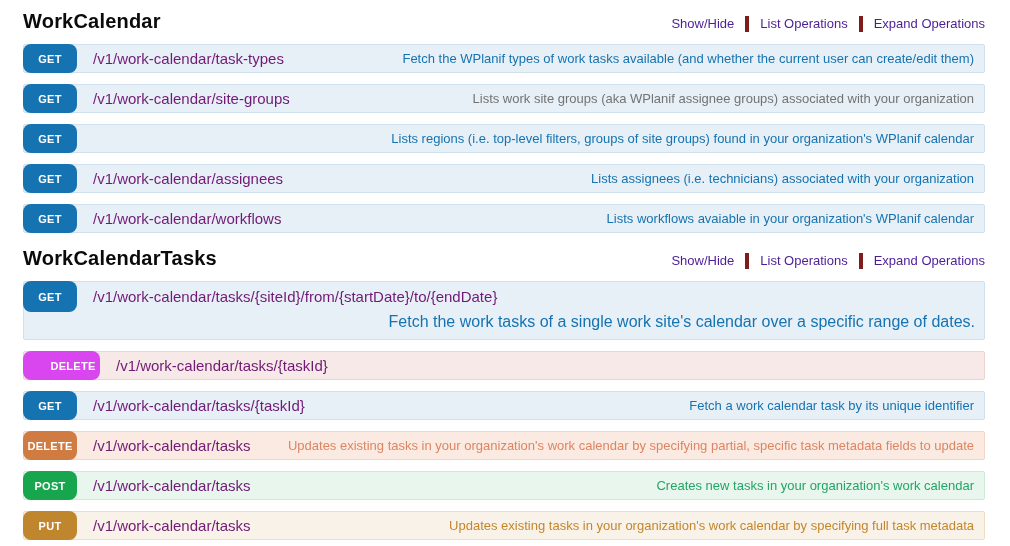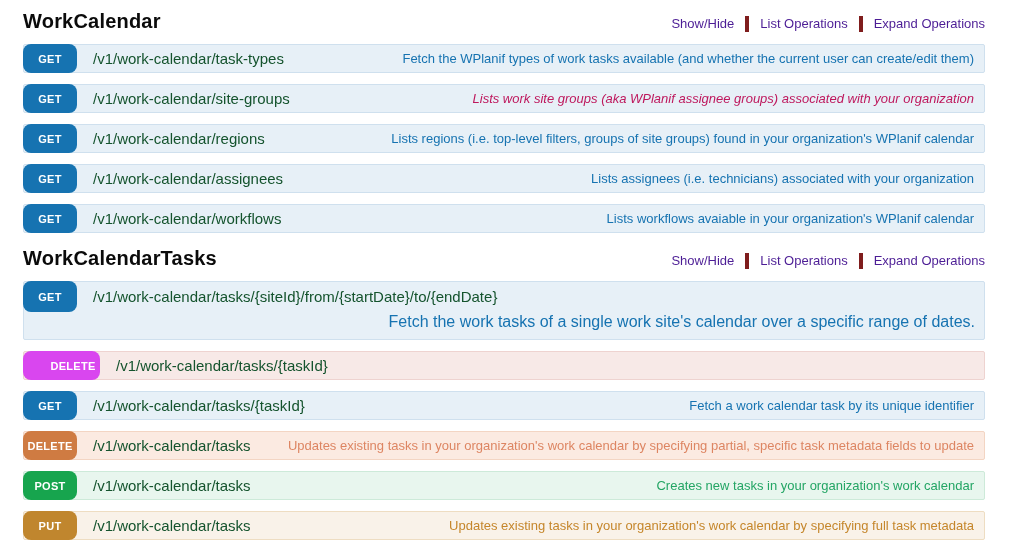--- a/index.html
+++ b/index.html
@@ -67,21 +67,21 @@
     color: #ffffff;
     font-size: 11px;
     font-weight: 700;
     letter-spacing: 0.3px;
     border-radius: 8px;
     margin: -1px 4px -1px -1px;
   }
   .path {
     margin-left: 12px;
     font-size: 15px;
-    color: #14532d;
+    color: #701a75;
     text-decoration: none;
     display: flex;
     align-items: center;
     white-space: nowrap;
   }
   .desc {
     margin-left: auto;
     padding-left: 14px;
     padding-right: 10px;
     font-size: 13px;
@@ -117,26 +117,25 @@
     <div class="ops">
   <div class="op-row" style="background: rgb(231, 240, 247); border-color: rgb(207, 224, 238);">
     <span class="badge" style="background: rgb(22, 115, 177);">GET</span>
     <a href="#" class="path">/v1/work-calendar/task-types</a>
     <a href="#" class="desc" style="color: rgb(22, 115, 177);">Fetch the WPlanif types of work tasks available (and whether the current user can create/edit them)</a>
   </div>
 
   <div class="op-row" style="background: rgb(231, 240, 247); border-color: rgb(207, 224, 238);">
     <span class="badge" style="background: rgb(22, 115, 177);">GET</span>
     <a href="#" class="path">/v1/work-calendar/site-groups</a>
-    <a href="#" class="desc" style="color: #be185d; font-style: italic;">Lists work site groups (aka WPlanif assignee groups) associated with your organization</a>
-  </div>
-
-  <div class="op-row" style="background: rgb(231, 240, 247); border-color: rgb(207, 224, 238);">
-    <span class="badge" style="background: rgb(22, 115, 177);">GET</span>
-    <a href="#" class="path">/v1/work-calendar/regions</a>
+    <a href="#" class="desc" style="color: #737373;">Lists work site groups (aka WPlanif assignee groups) associated with your organization</a>
+  </div>
+
+  <div class="op-row" style="background: rgb(231, 240, 247); border-color: rgb(207, 224, 238);">
+    <span class="badge" style="background: rgb(22, 115, 177);">GET</span>
     <a href="#" class="desc" style="color: rgb(22, 115, 177);">Lists regions (i.e. top-level filters, groups of site groups) found in your organization's WPlanif calendar</a>
   </div>
 
   <div class="op-row" style="background: rgb(231, 240, 247); border-color: rgb(207, 224, 238);">
     <span class="badge" style="background: rgb(22, 115, 177);">GET</span>
     <a href="#" class="path">/v1/work-calendar/assignees</a>
     <a href="#" class="desc" style="color: rgb(22, 115, 177);">Lists assignees (i.e. technicians) associated with your organization</a>
   </div>
 
   <div class="op-row" style="background: rgb(231, 240, 247); border-color: rgb(207, 224, 238);">

